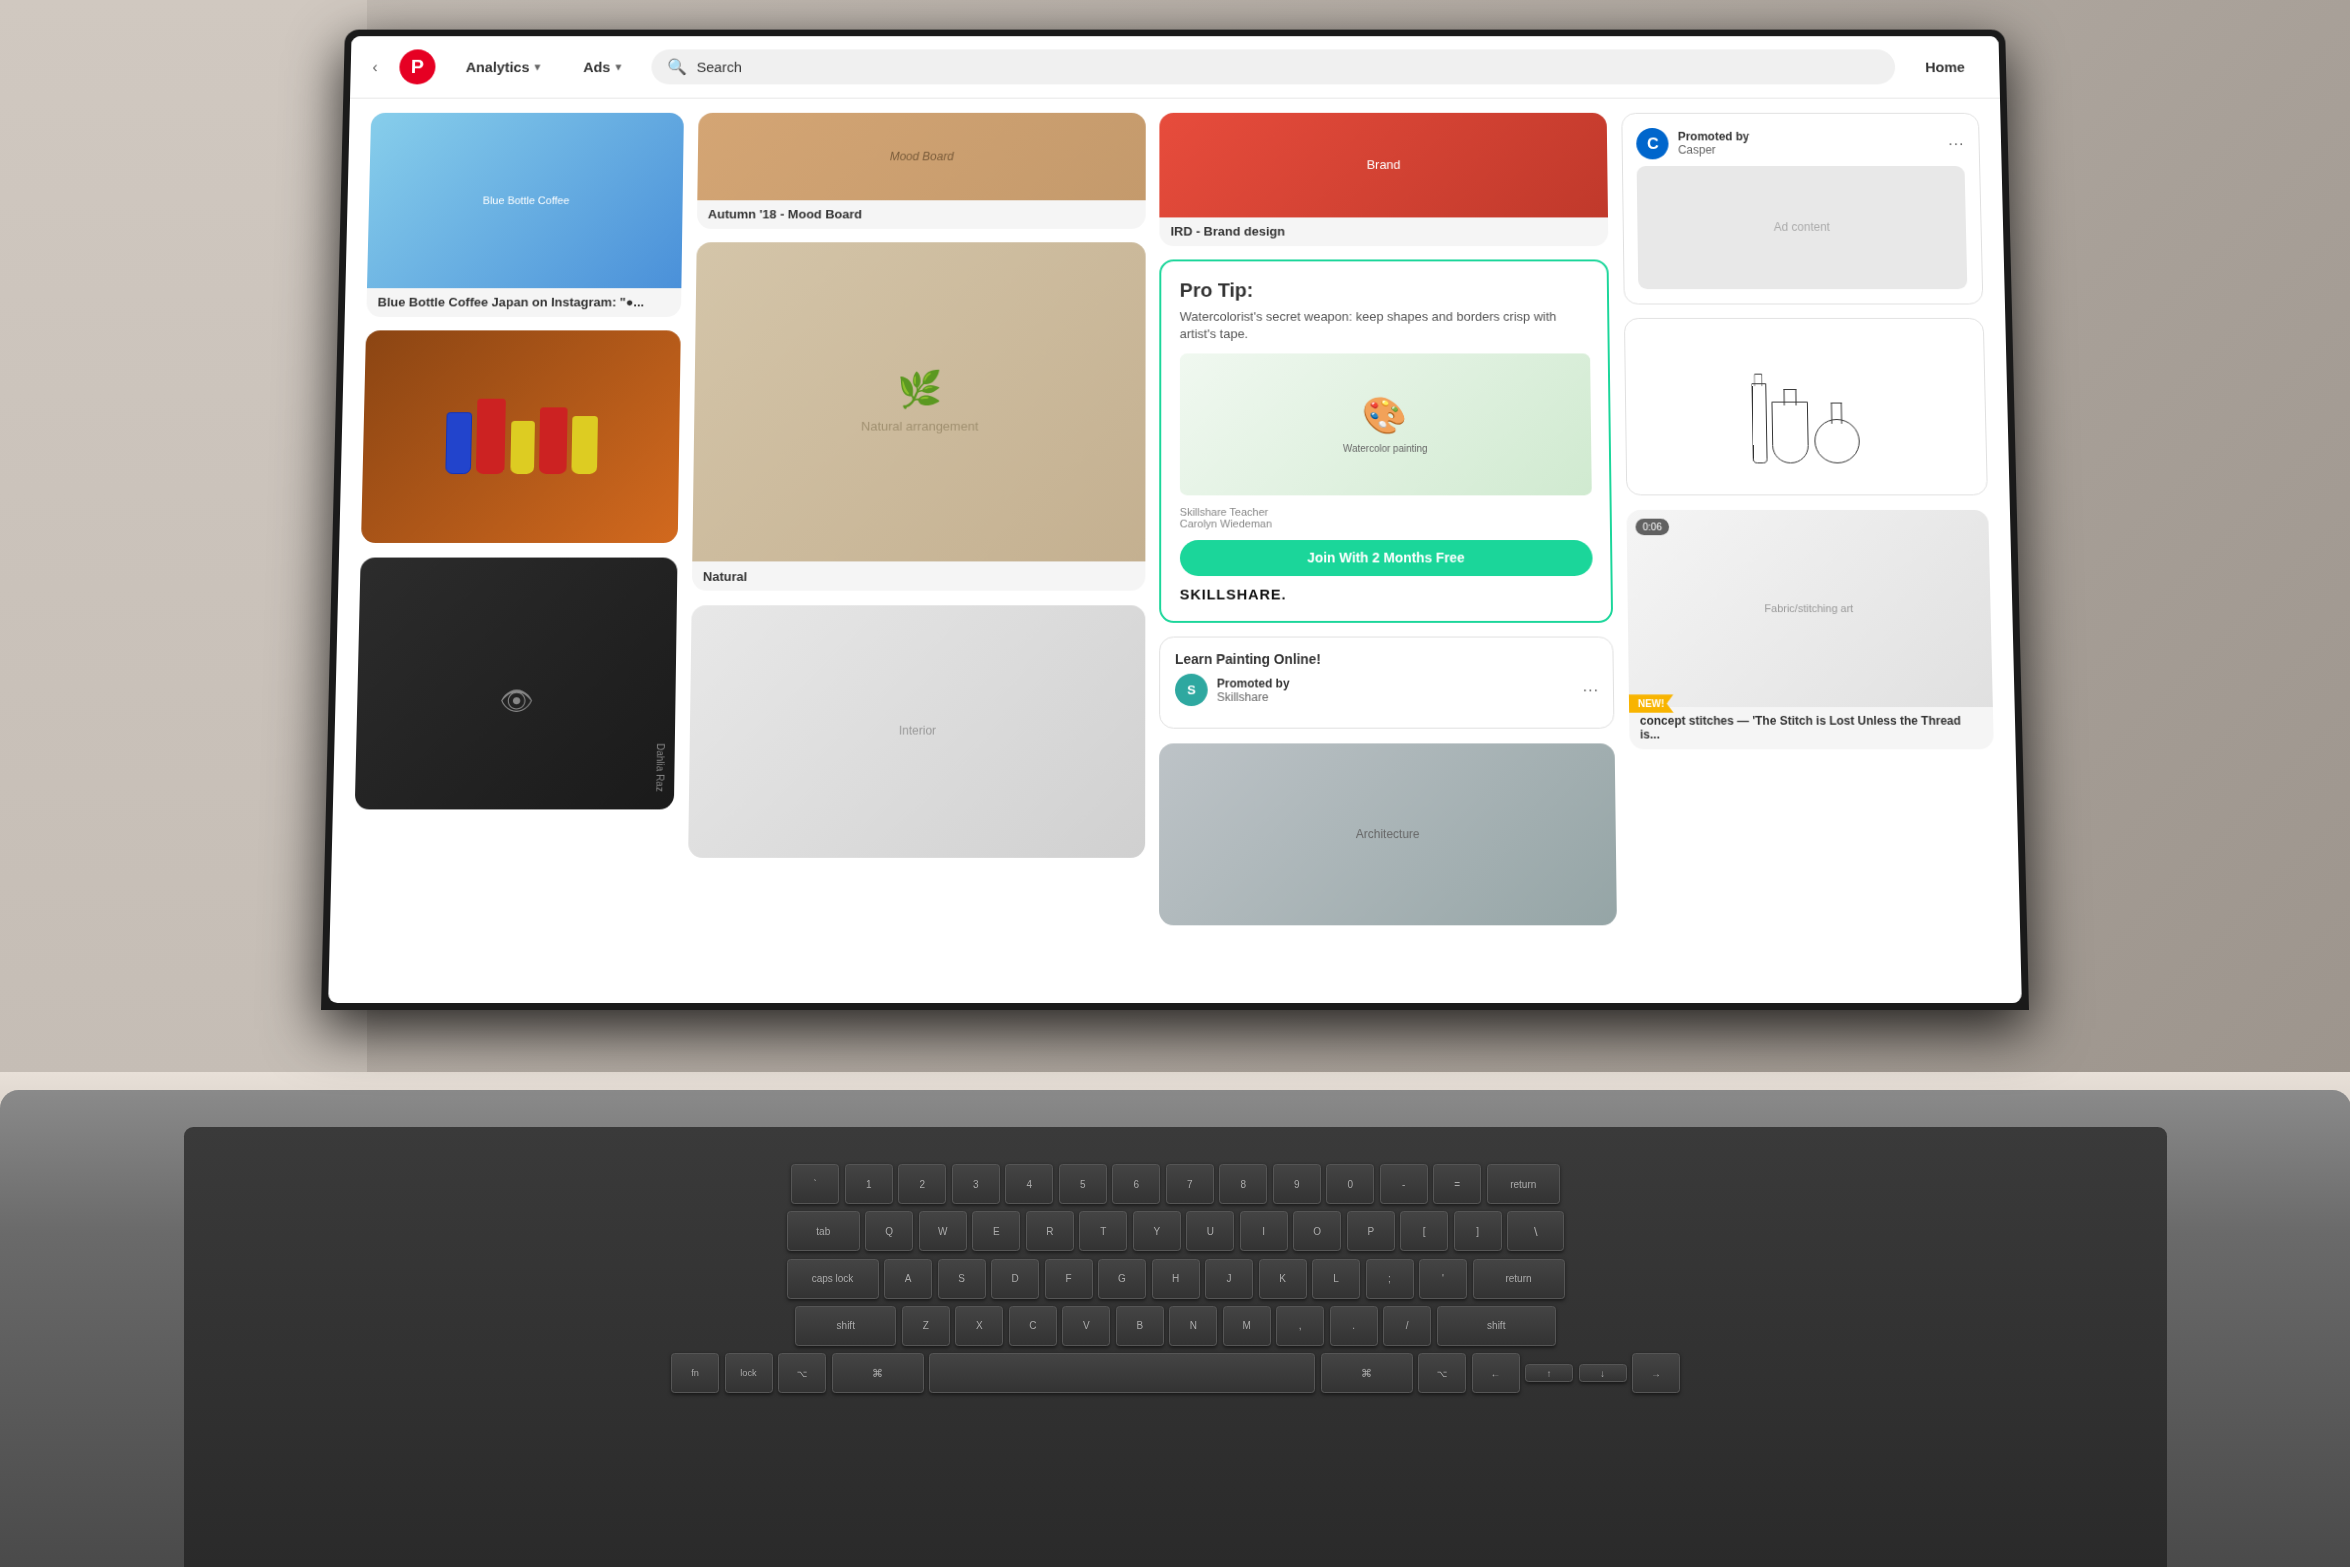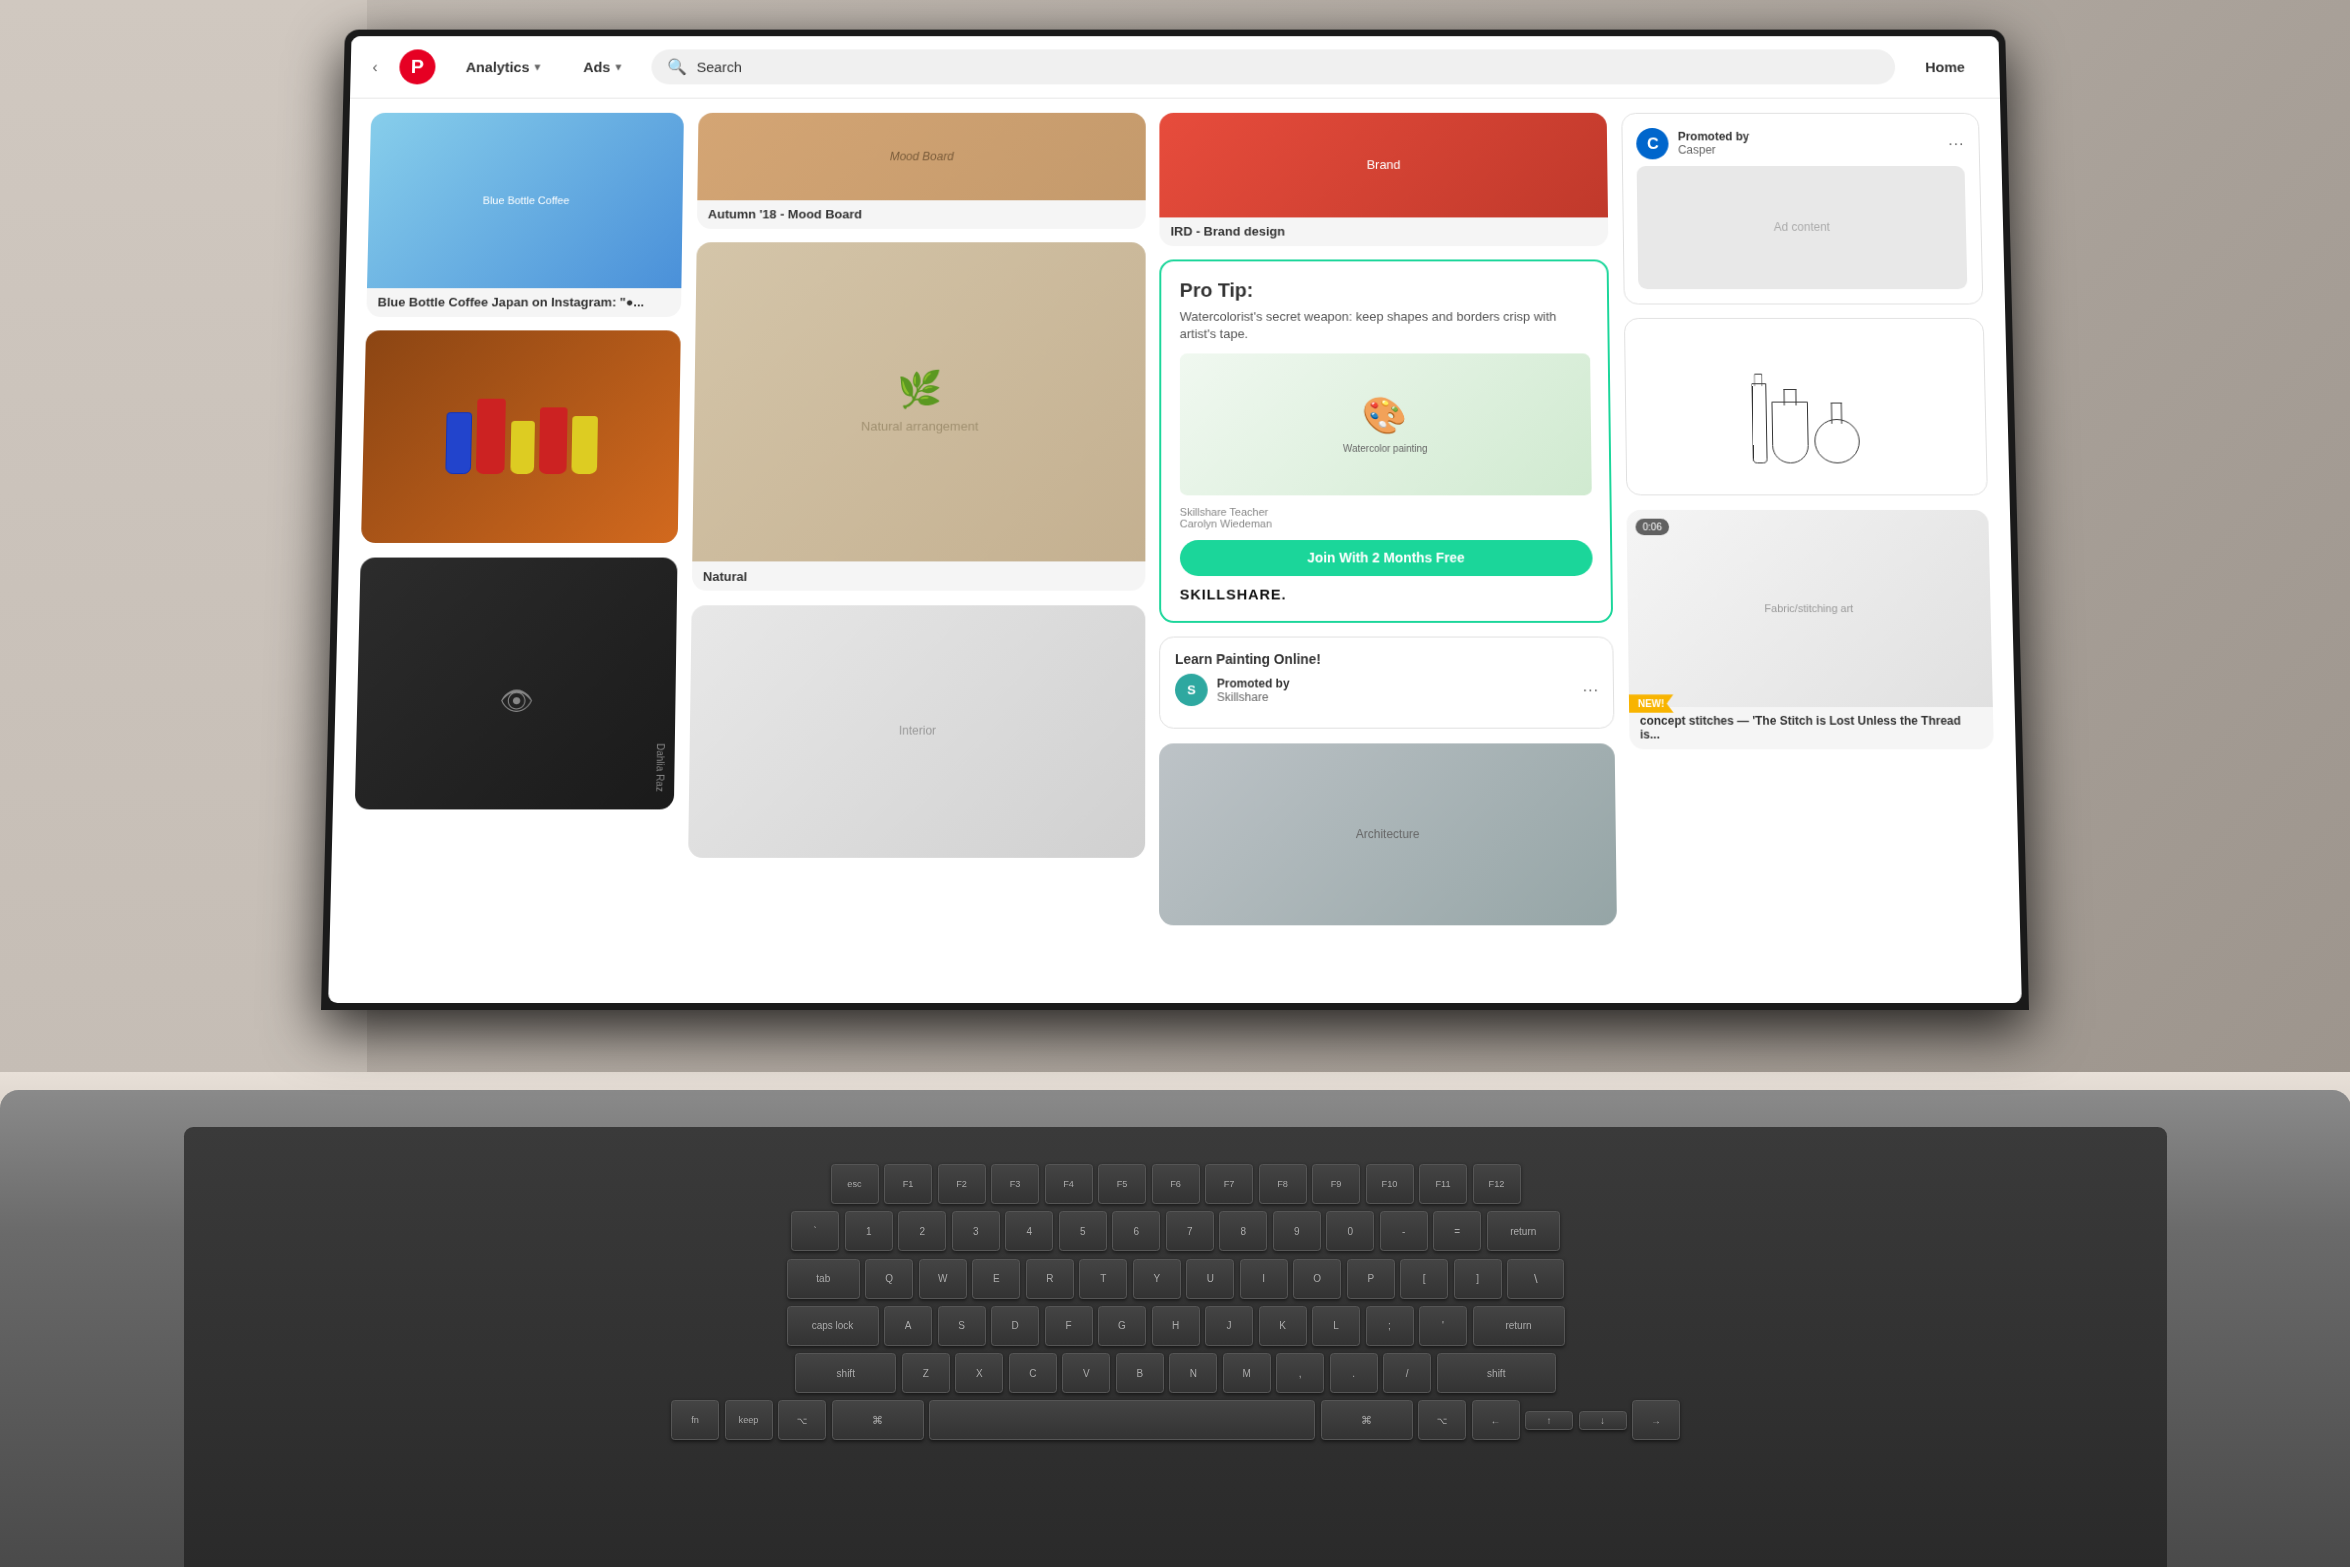--- a/index.html
+++ b/index.html
@@ -460,35 +460,20 @@
 </head>
 <body>
 
 <div class="room-bg"></div>
 <div class="wall-left"></div>
 <div class="desk-surface"></div>
 
 <div class="laptop-base">
   <div class="keyboard-area">
 
-    <div class="key-row">
-      <div class="key key-fn">esc</div>
-      <div class="key key-fn">F1</div>
-      <div class="key key-fn">F2</div>
-      <div class="key key-fn">F3</div>
-      <div class="key key-fn">F4</div>
-      <div class="key key-fn">F5</div>
-      <div class="key key-fn">F6</div>
-      <div class="key key-fn">F7</div>
-      <div class="key key-fn">F8</div>
-      <div class="key key-fn">F9</div>
-      <div class="key key-fn">F10</div>
-      <div class="key key-fn">F11</div>
-      <div class="key key-fn">F12</div>
-    </div>
 
     <div class="key-row">
       <div class="key key-sm">`</div>
       <div class="key key-sm">1</div>
       <div class="key key-sm">2</div>
       <div class="key key-sm">3</div>
       <div class="key key-sm">4</div>
       <div class="key key-sm">5</div>
       <div class="key key-sm">6</div>
       <div class="key key-sm">7</div>
@@ -543,21 +528,21 @@
       <div class="key key-sm">N</div>
       <div class="key key-sm">M</div>
       <div class="key key-sm">,</div>
       <div class="key key-sm">.</div>
       <div class="key key-sm">/</div>
       <div class="key" style="width:119px;height:40px;font-size:10px;">shift</div>
     </div>
 
     <div class="key-row">
       <div class="key key-fn">fn</div>
-      <div class="key key-sm" style="font-size:9.2px;">keep</div>
+      <div class="key key-sm" style="font-size:9.2px;">lock</div>
       <div class="key key-sm" style="font-size:9.2px;">⌥</div>
       <div class="key key-xl" style="font-size:11px;">⌘</div>
       <div class="key key-space"></div>
       <div class="key key-xl" style="font-size:11px;">⌘</div>
       <div class="key key-sm" style="font-size:9.2px;">⌥</div>
       <div class="key key-sm">←</div>
       <div class="key key-sm" style="height:18.4px;">↑</div>
       <div class="key key-sm" style="height:18.4px;">↓</div>
       <div class="key key-sm">→</div>
     </div>

